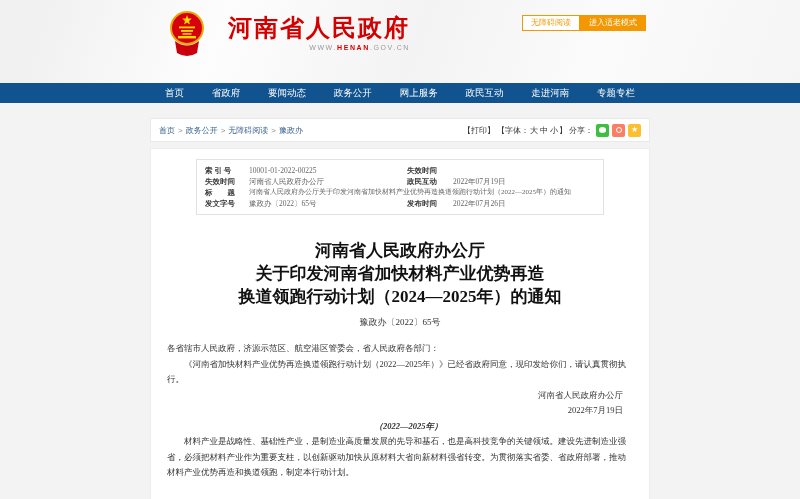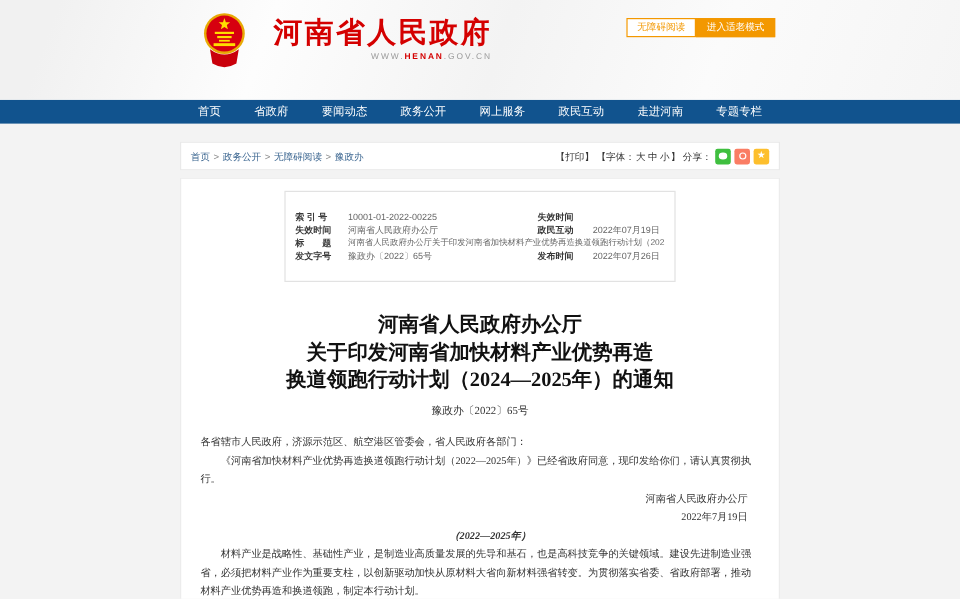--- a/index.html
+++ b/index.html
@@ -52,21 +52,21 @@
   .share-icon { width:13px; height:13px; border-radius:2px; display:inline-flex;
     align-items:center; justify-content:center; cursor:pointer; margin-left:1px; }
   .share-wechat { background:#3fbf3f; }
   .share-wechat i { width:7px; height:5.5px; background:#fff; border-radius:50%; display:block; }
   .share-weibo { background:#fa7d64; }
   .share-weibo i { width:6px; height:6px; border:1.5px solid #fff; border-radius:50%; display:block; }
   .share-qzone { background:#fdbf2d; color:#fff; font-size:8px; line-height:1; }
 
   
   .doc-box { background:#fff; border:1px solid #ececec; margin-top:6px; padding:10px 16px 30px; height:380px; }
-  .meta-table { width:326px; margin:0 auto; border:1px solid #e2e2e2; font-size:7.5px; padding:15px 8px; }
+  .meta-table { width:408px; margin:0 auto; border:1px solid #e2e2e2; font-size:7.5px; padding:5px 8px;font-family:Liberation Serif, serif; }
   .meta-row { display:grid; grid-template-columns:44px 158px 46px 1fr; line-height:11px; }
   .meta-row.full { grid-template-columns:44px 1fr; }
   .ml { font-weight:bold; color:#3a3a3a; }
   .mv { color:#666; white-space:nowrap; overflow:hidden; }
   .meta-row.full .mv { font-size:7px; }
 
   .doc-title { font-family:"Liberation Serif","DejaVu Serif",serif; font-weight:bold; color:#111;
     font-size:17px; line-height:23px; text-align:center; margin-top:24px; }
   .doc-number { font-family:"Liberation Serif","DejaVu Serif",serif; font-size:9px; text-align:center; margin-top:8px; color:#333; }
   .doc-body { font-family:"Liberation Serif","DejaVu Serif",serif; font-size:8.5px; line-height:15.5px; color:#333; margin-top:12px; }

